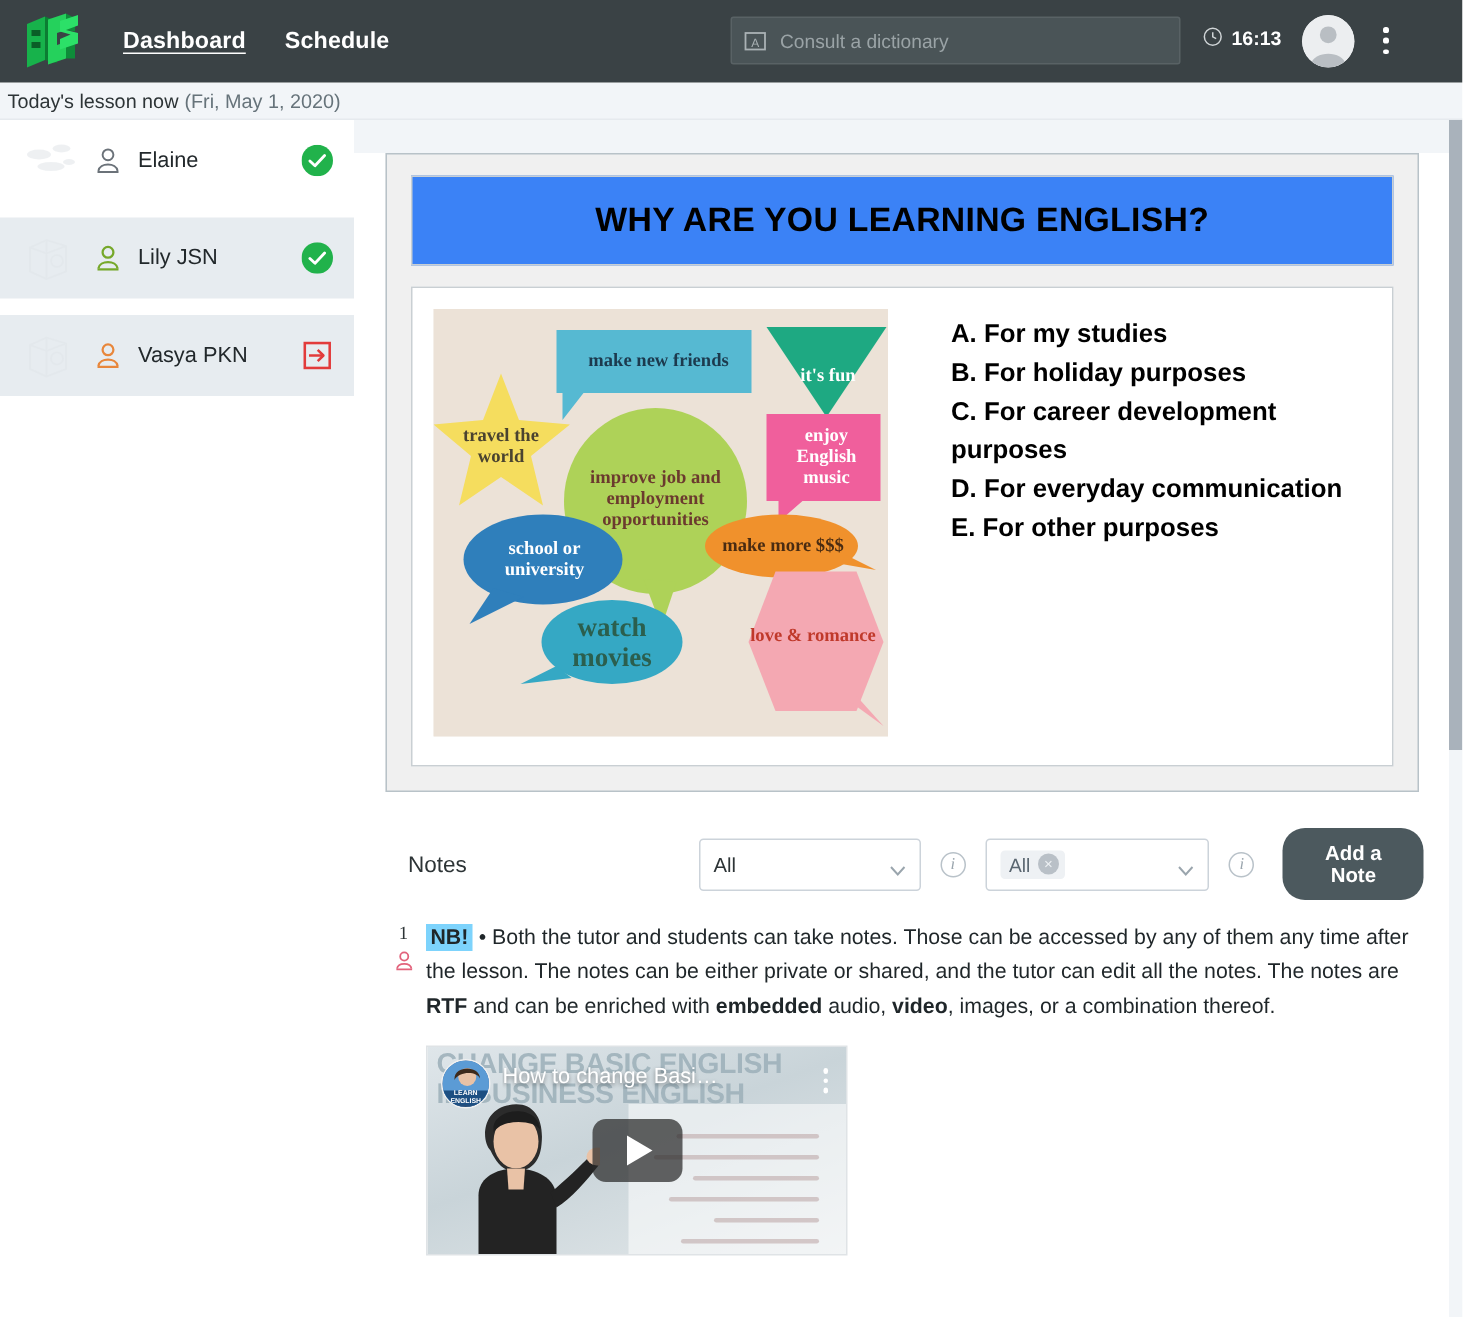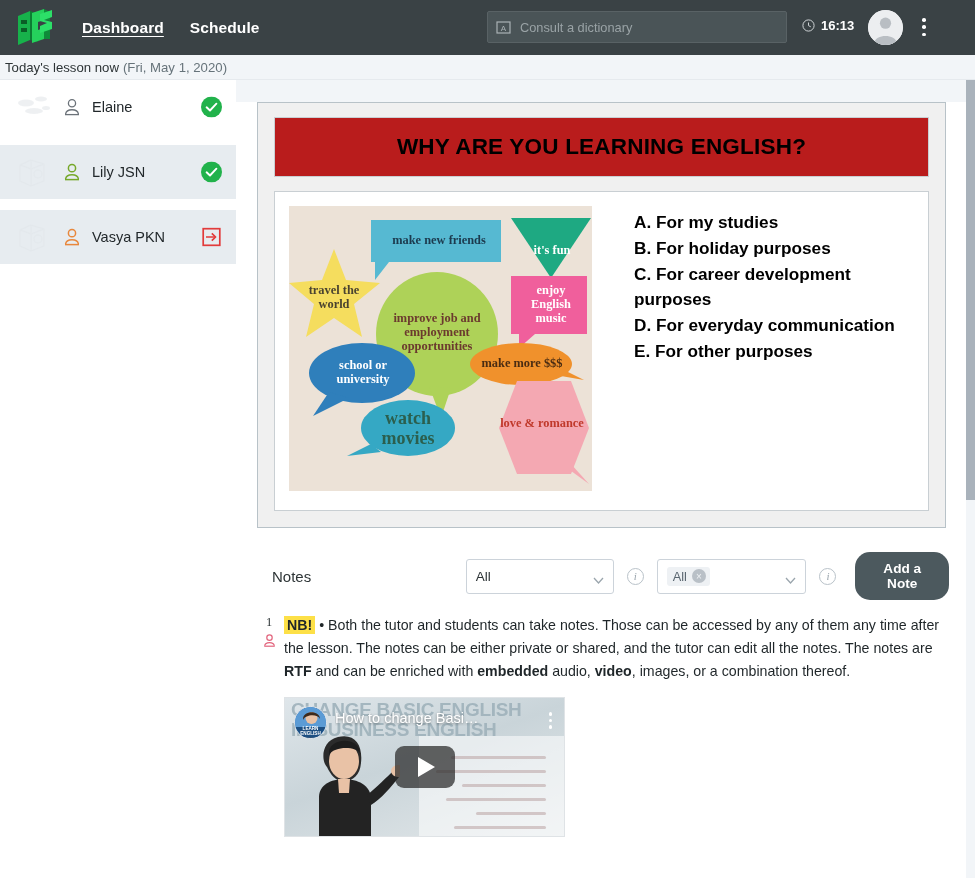--- a/index.html
+++ b/index.html
@@ -93,21 +93,21 @@
     overflow: hidden;
   }
   .main-inner { background: #ffffff; margin: 0; height: 100%; position: relative; }
 
   .slide-outer {
     margin: 22px 29px 0 21px;
     background: #f0f0f0; border: 1px solid #b8c2c8;
     padding: 14px 16px 16px 16px;
   }
   .slide-title-box {
-    background:#b91c1c; border:1px solid #c9cfd3;
+    background:#3b82f6; border:1px solid #c9cfd3;
     text-align:center; padding: 16px 10px;
   }
   .slide-title {
     font-size: 22.5px; font-weight: bold; color:#000;
     letter-spacing: .2px;
   }
   .slide-body-box {
     background:#ffffff; border:1px solid #c9cfd3;
     margin-top: 14px; padding: 14px;
     display:flex; gap: 16px; min-height: 320px;
@@ -152,21 +152,21 @@
     border:none; border-radius:15px; padding: 9px 14px; cursor:pointer;
     font-family: "Liberation Sans", sans-serif; margin-left: 6px;
   }
 
   .note-block { display:flex; margin: 14px 26px 0 22px; }
   .note-gutter { width: 22px; flex:none; text-align:center; padding-top:1px; }
   .note-num { font-size: 12.5px; color:#2d3436; font-family:"Liberation Serif", serif; }
   .note-person { width: 15px; height: 15px; margin: 3px auto 0; display:block; }
   .note-body { flex:1; padding-left: 4px; }
   .note-text { font-size: 14.2px; color:#1f2629; line-height: 1.62; }
-  .nb { background:#fde047; padding: 1px 3px; font-weight: bold; }
+  .nb { background:#7dd3fc; padding: 1px 3px; font-weight: bold; }
   .note-text b { font-weight: bold; }
 
   .video {
     width: 281px; height: 140px; margin-top: 14px;
     position: relative; overflow:hidden; border:1px solid #dfe3e6;
     background: linear-gradient(160deg,#dfe6ea 0%,#c9d4d9 45%,#e3e8ea 100%);
     cursor:pointer;
   }
   .vid-bg-text {
     position:absolute; top: 2px; left: 6px; right:0;

